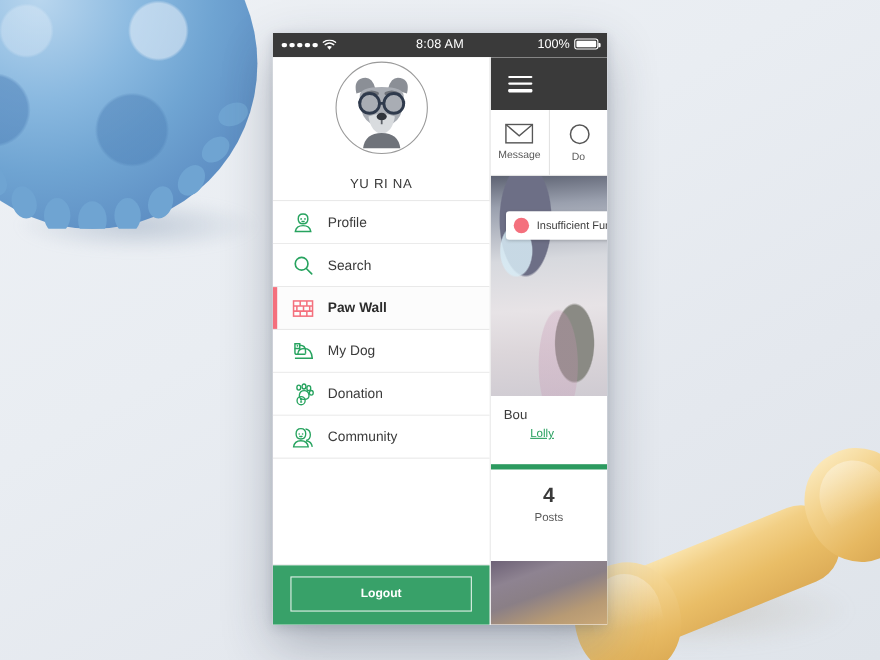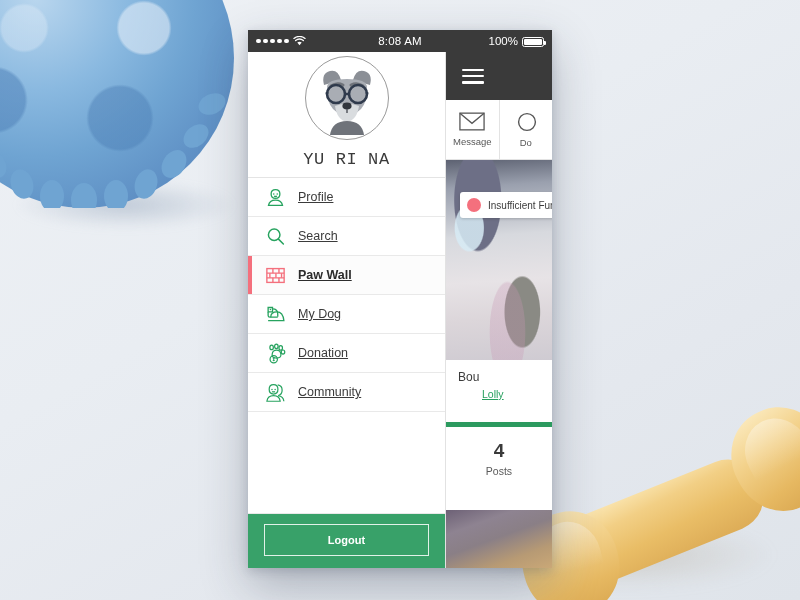--- a/index.html
+++ b/index.html
@@ -79,21 +79,21 @@
   
   .statusbar{
     height:22px; background:#3a3a3a; color:#fff;
     display:flex; align-items:center; padding:0 8px;
     font-size:11px; flex:0 0 auto; position:relative;
   }
   .sb-left{ display:flex; align-items:center; gap:4px; }
   .dots{ display:flex; gap:2.5px; align-items:center; }
   .dots i{ width:4.5px; height:4.5px; border-radius:50%; background:#fff; display:block; }
   .sb-time{ position:absolute; left:0; right:0; text-align:center; font-size:11.5px; letter-spacing:.2px; }
-  .sb-right{ margin-left:auto; display:flex; align-items:flex-end; gap:4px; font-size:11.5px; z-index:2; }
+  .sb-right{ margin-left:auto; display:flex; align-items:flex-start; gap:4px; font-size:11.5px; z-index:2; }
   .batt{ width:22px; height:10px; border:1px solid #fff; border-radius:2.5px; position:relative; }
   .batt::after{ content:""; position:absolute; right:-3px; top:3px; width:2px; height:4px; background:#fff; border-radius:0 1px 1px 0; }
   .batt i{ position:absolute; inset:1.2px; background:#fff; border-radius:1px; display:block; }
 
   .body-row{ flex:1 1 auto; display:flex; min-height:0; position:relative; }
 
   
   .sidebar{
     width:198px; flex:0 0 198px; background:#fff;
     display:flex; flex-direction:column;
@@ -103,29 +103,29 @@
   .brand{ text-align:center; padding:13px 0 6px; font-size:16.5px; font-weight:bold; letter-spacing:-.2px; }
   .brand .g{ color:#24b263; }
   .brand .d{ color:#3f3f3f; }
 
   .avatar-box{ display:flex; flex-direction:column; align-items:center; padding:4px 0 8px; }
   .avatar{
     width:84px; height:84px; border-radius:50%;
     border:1.5px solid #9a9a9a; background:#fff;
     display:flex; align-items:center; justify-content:center; overflow:hidden;
   }
-  .username{ margin-top:10px; font-size:17px; color:#3a3a3a; letter-spacing:.6px;font-family:Liberation Mono, monospace; }
+  .username{ margin-top:20px; font-size:12px; color:#3a3a3a; letter-spacing:.6px; }
 
   .menu{ border-top:1px solid #e4e4e4; }
   .menu-item{
     display:flex; align-items:center; gap:11px;
     height:39px; padding-left:16px;
     border-bottom:1px solid #e9e9e9;
     font-size:12.5px; color:#3b3b3b;
-    position:relative; cursor:pointer; background:#fff;text-decoration:underline;
+    position:relative; cursor:pointer; background:#fff;
   }
   .menu-item .ico{ width:23px; height:23px; display:flex; align-items:center; justify-content:center; flex:0 0 23px; }
   .menu-item.active{ font-weight:bold; color:#2c2c2c; background:#fcfcfc; }
   .menu-item.active::before{
     content:""; position:absolute; left:0; top:0; bottom:0; width:4px; background:#f4707d;
   }
 
   .sidebar-spacer{ flex:1 1 auto; background:#fff; border-bottom:1px solid #e9e9e9; }
 
   .logout-bar{

